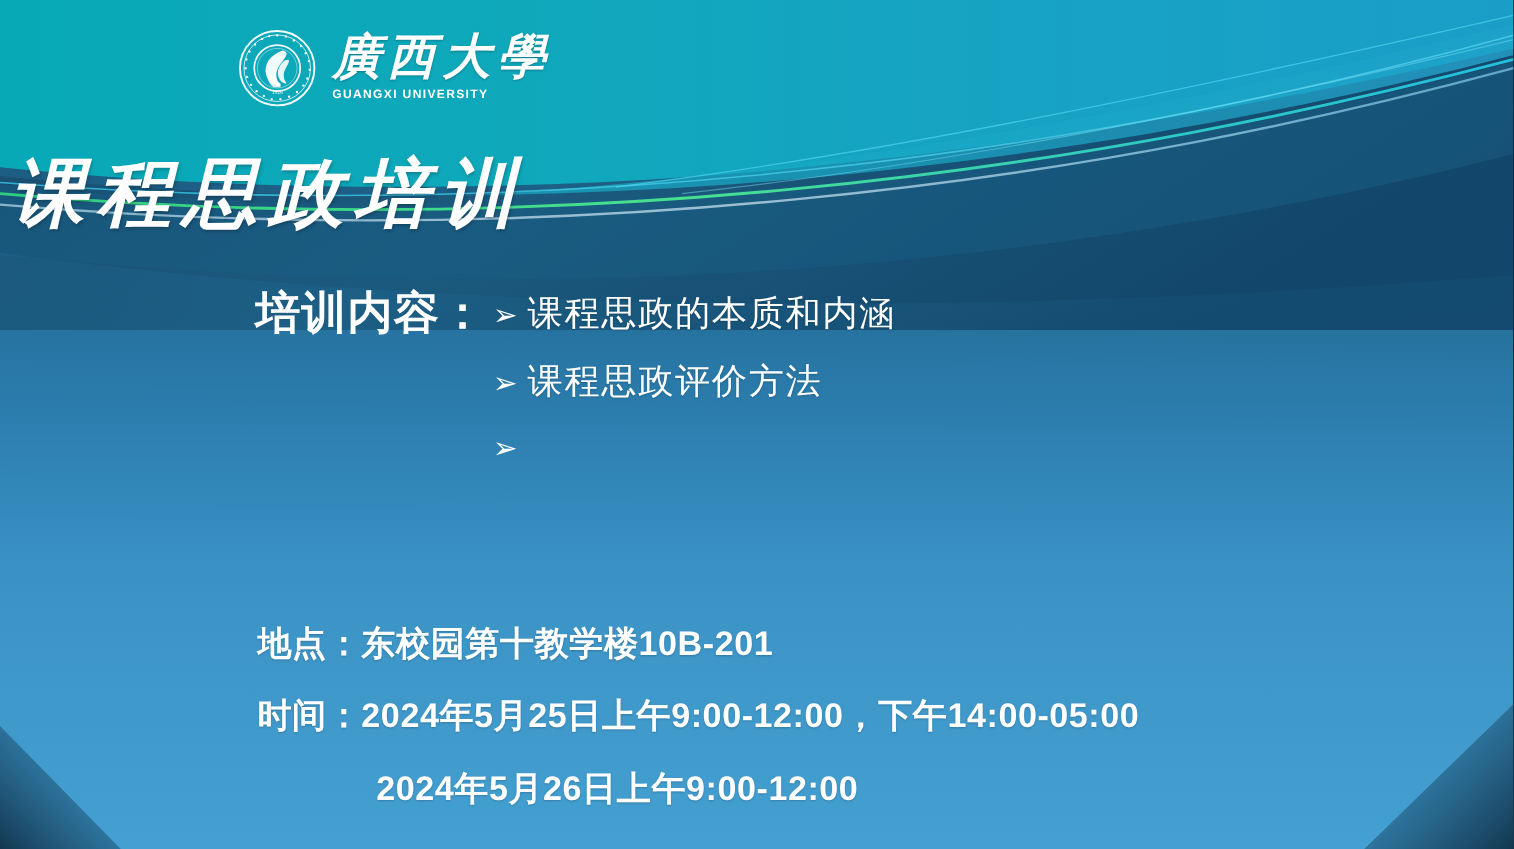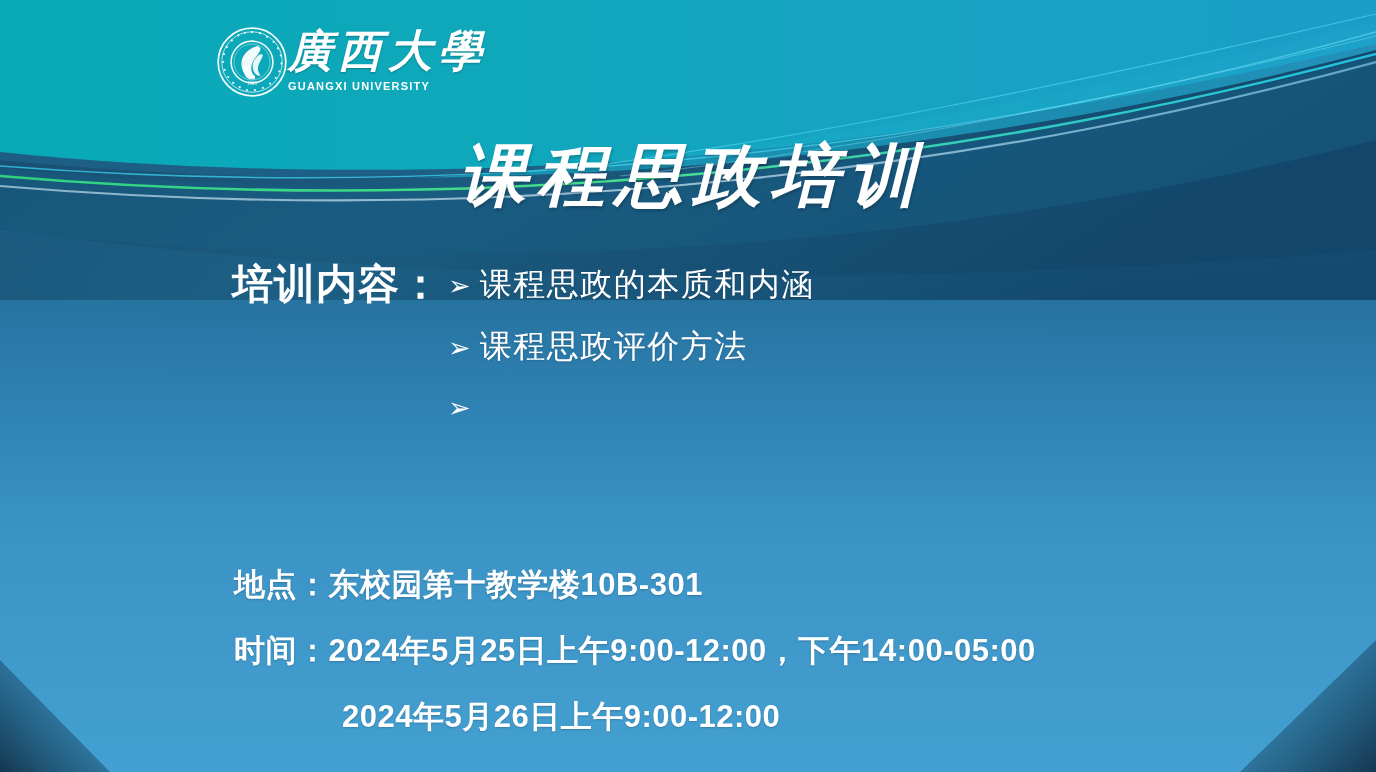--- a/index.html
+++ b/index.html
@@ -35,20 +35,21 @@
     pointer-events: none;
   }
 
   
   .logo-block {
     position: absolute;
     left: 216px;
     top: 24px;
     display: flex;
     align-items: center;
+    gap: 14px;
     height: 76px;
   }
   .logo-seal {
     width: 72px;
     height: 72px;
     flex: 0 0 72px;
   }
   .logo-words {
     display: flex;
     flex-direction: column;
@@ -76,21 +77,20 @@
     white-space: nowrap;
     margin-top: 2px;
   }
 
   
   .slide-title {
     position: absolute;
     left: 0;
     top: 136px;
     width: 1376px;
-    text-align: center;
     color: #ffffff;
     font-family: "Liberation Serif", "DejaVu Serif", serif;
     font-style: italic;
     font-weight: 700;
     font-size: 68px;
     line-height: 80px;
     letter-spacing: 10px;
     text-indent: 10px;
     text-shadow: 1px 2px 3px rgba(0,0,0,.22);
     white-space: nowrap;
@@ -306,18 +306,18 @@
           <span class="bullet-text">课程思政评价方法</span>
         </div>
         <div class="bullet-item">
           <span class="bullet-mark">➢</span>
         </div>
       </div>
     </div>
   </div>
 
   <div class="info-block">
-    <div class="info-line">地点：东校园第十教学楼10B-301</div>
+    <div class="info-line">地点：东校园第十教学楼10B-201</div>
     <div class="info-line">时间：2024年5月25日上午9:00-12:00，下午14:00-05:00</div>
     <div class="info-line indented">2024年5月26日上午9:00-12:00</div>
   </div>
 
 </div>
 
 </body></html>

